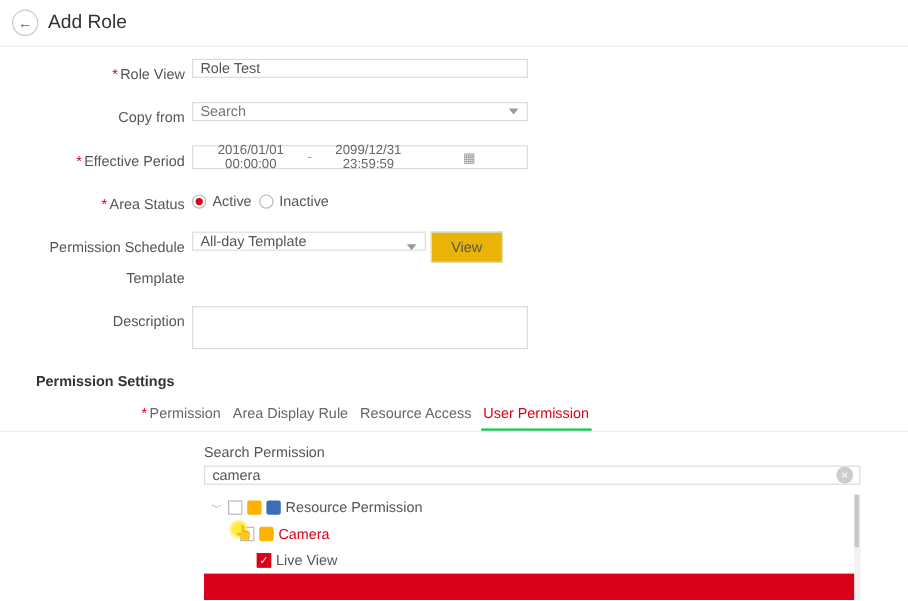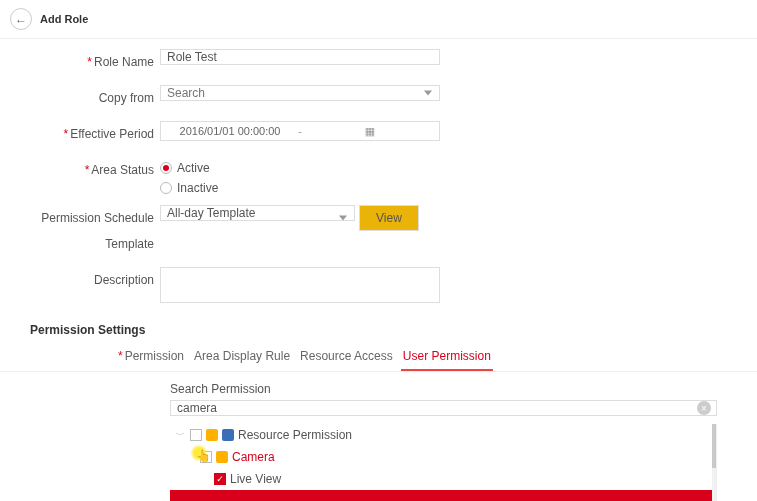--- a/index.html
+++ b/index.html
@@ -1,44 +1,44 @@
 <!DOCTYPE html>
 <html><head>
 <meta charset="utf-8">
 <style>
   html,body{margin:0;padding:0;font-family:"Segoe UI",Arial,sans-serif;font-size:12px;color:#333;background:#fff;width:757px}
   *{box-sizing:border-box}
   .header{display:flex;align-items:center;padding:8px 10px;border-bottom:1px solid #eee}
   .back-icon{width:22px;height:22px;border:1px solid #ccc;border-radius:50%;display:flex;align-items:center;justify-content:center;margin-right:8px;color:#666;font-size:12px}
-  .title{font-size:11px;font-weight:700}
+  .title{font-size:16px;font-weight:400}
   .form-area{padding:10px 0 0 0}
   .form-row{display:flex;align-items:flex-start;margin-bottom:10px}
   .form-label{width:160px;text-align:right;padding-right:6px;color:#555;line-height:26px;font-size:12px}
   .req::before{content:"*";color:#d9001b;margin-right:2px}
   .form-ctrl{width:280px}
   .input{width:100%;height:16px;border:1px solid #ddd;padding:0 6px;font-size:12px;color:#555;background:#fff}
   .input.placeholder{color:#aaa}
   .sel{position:relative}
   .sel::after{content:"";position:absolute;right:8px;top:50%;transform:translateY(-50%);border-left:4px solid transparent;border-right:4px solid transparent;border-top:5px solid #999}
   .date-row{display:flex;align-items:center;border:1px solid #ddd;height:20px;padding:0 6px}
   .date-row span{flex:1;text-align:center;color:#666;font-size:11px}
   .date-row .dash{flex:0 0 14px;color:#999}
   .date-row .cal{color:#999}
-  .radio-col{display:flex;flex-direction:column;gap:6px;padding-top:4px}
+  .radio-col{display:flex;flex-direction:row;gap:6px;padding-top:4px}
   .radio-item{display:flex;align-items:center;gap:5px;color:#555;font-size:12px}
   .radio{width:12px;height:12px;border:1px solid #bbb;border-radius:50%;display:inline-flex;align-items:center;justify-content:center}
   .radio.sel-dot::after{content:"";width:6px;height:6px;background:#d9001b;border-radius:50%}
   .select-w{position:relative;width:195px;display:inline-block}
   .select-w .input{width:100%}
   .btn{height:26px;padding:0 16px;background:#eab308;border:1px solid #ddd;color:#555;font-size:12px;display:inline-flex;align-items:center;justify-content:center}
   .textarea{width:280px;height:36px;border:1px solid #ddd;padding:4px 6px;font-size:12px;resize:none}
   .section-heading{font-weight:700;padding:10px 0 6px 30px;font-size:12px}
   .tabs{display:flex;gap:6px;padding-left:116px;border-bottom:1px solid #eee}
   .tab{padding:6px 2px 6px 2px;color:#666;font-size:12px}
-  .tab.active{color:#d9001b;border-bottom:2px solid #ef4444;font-weight:400}
+  .tab.active{color:#d9001b;border-bottom:2px solid #22c55e;font-weight:400}
   .tab-label{display:inline-block}
   .tab-pre{color:#d9001b;margin-right:2px}
   .perm-panel{margin:10px 40px 10px 170px}
   .perm-label{font-size:12px;color:#555;margin-bottom:4px}
   .search-box{position:relative;margin-bottom:8px}
   .search-box .input{padding-right:24px;color:#555}
   .search-clear{position:absolute;right:6px;top:50%;transform:translateY(-50%);width:14px;height:14px;border-radius:50%;background:#ccc;color:#fff;font-size:10px;display:flex;align-items:center;justify-content:center}
   .tree{border-right:1px solid #eee;padding-right:4px;max-height:150px;overflow:hidden;position:relative}
   .tree .row{display:flex;align-items:center;height:22px;font-size:12px;color:#555;gap:4px}
   .indent1{padding-left:6px}
@@ -62,35 +62,36 @@
 <body>
 
 <div class="header">
   <div class="back-icon">←</div>
   <div class="title">Add Role</div>
 </div>
 
 <div class="form-area">
 
   <div class="form-row">
-    <div class="form-label req">Role Name</div>
+    <div class="form-label req">Role View</div>
     <div class="form-ctrl"><input class="input" value="Role Test" style=""></div>
   </div>
 
   <div class="form-row">
     <div class="form-label">Copy from</div>
     <div class="form-ctrl sel"><input class="input placeholder" placeholder="Search" style=""></div>
   </div>
 
   <div class="form-row">
     <div class="form-label req">Effective Period</div>
     <div class="form-ctrl">
       <div class="date-row">
         <span>2016/01/01 00:00:00</span>
         <span class="dash">-</span>
+        <span>2099/12/31 23:59:59</span>
         <span class="cal">▦</span>
       </div>
     </div>
   </div>
 
   <div class="form-row">
     <div class="form-label req">Area Status</div>
     <div class="form-ctrl">
       <div class="radio-col">
         <div class="radio-item">

